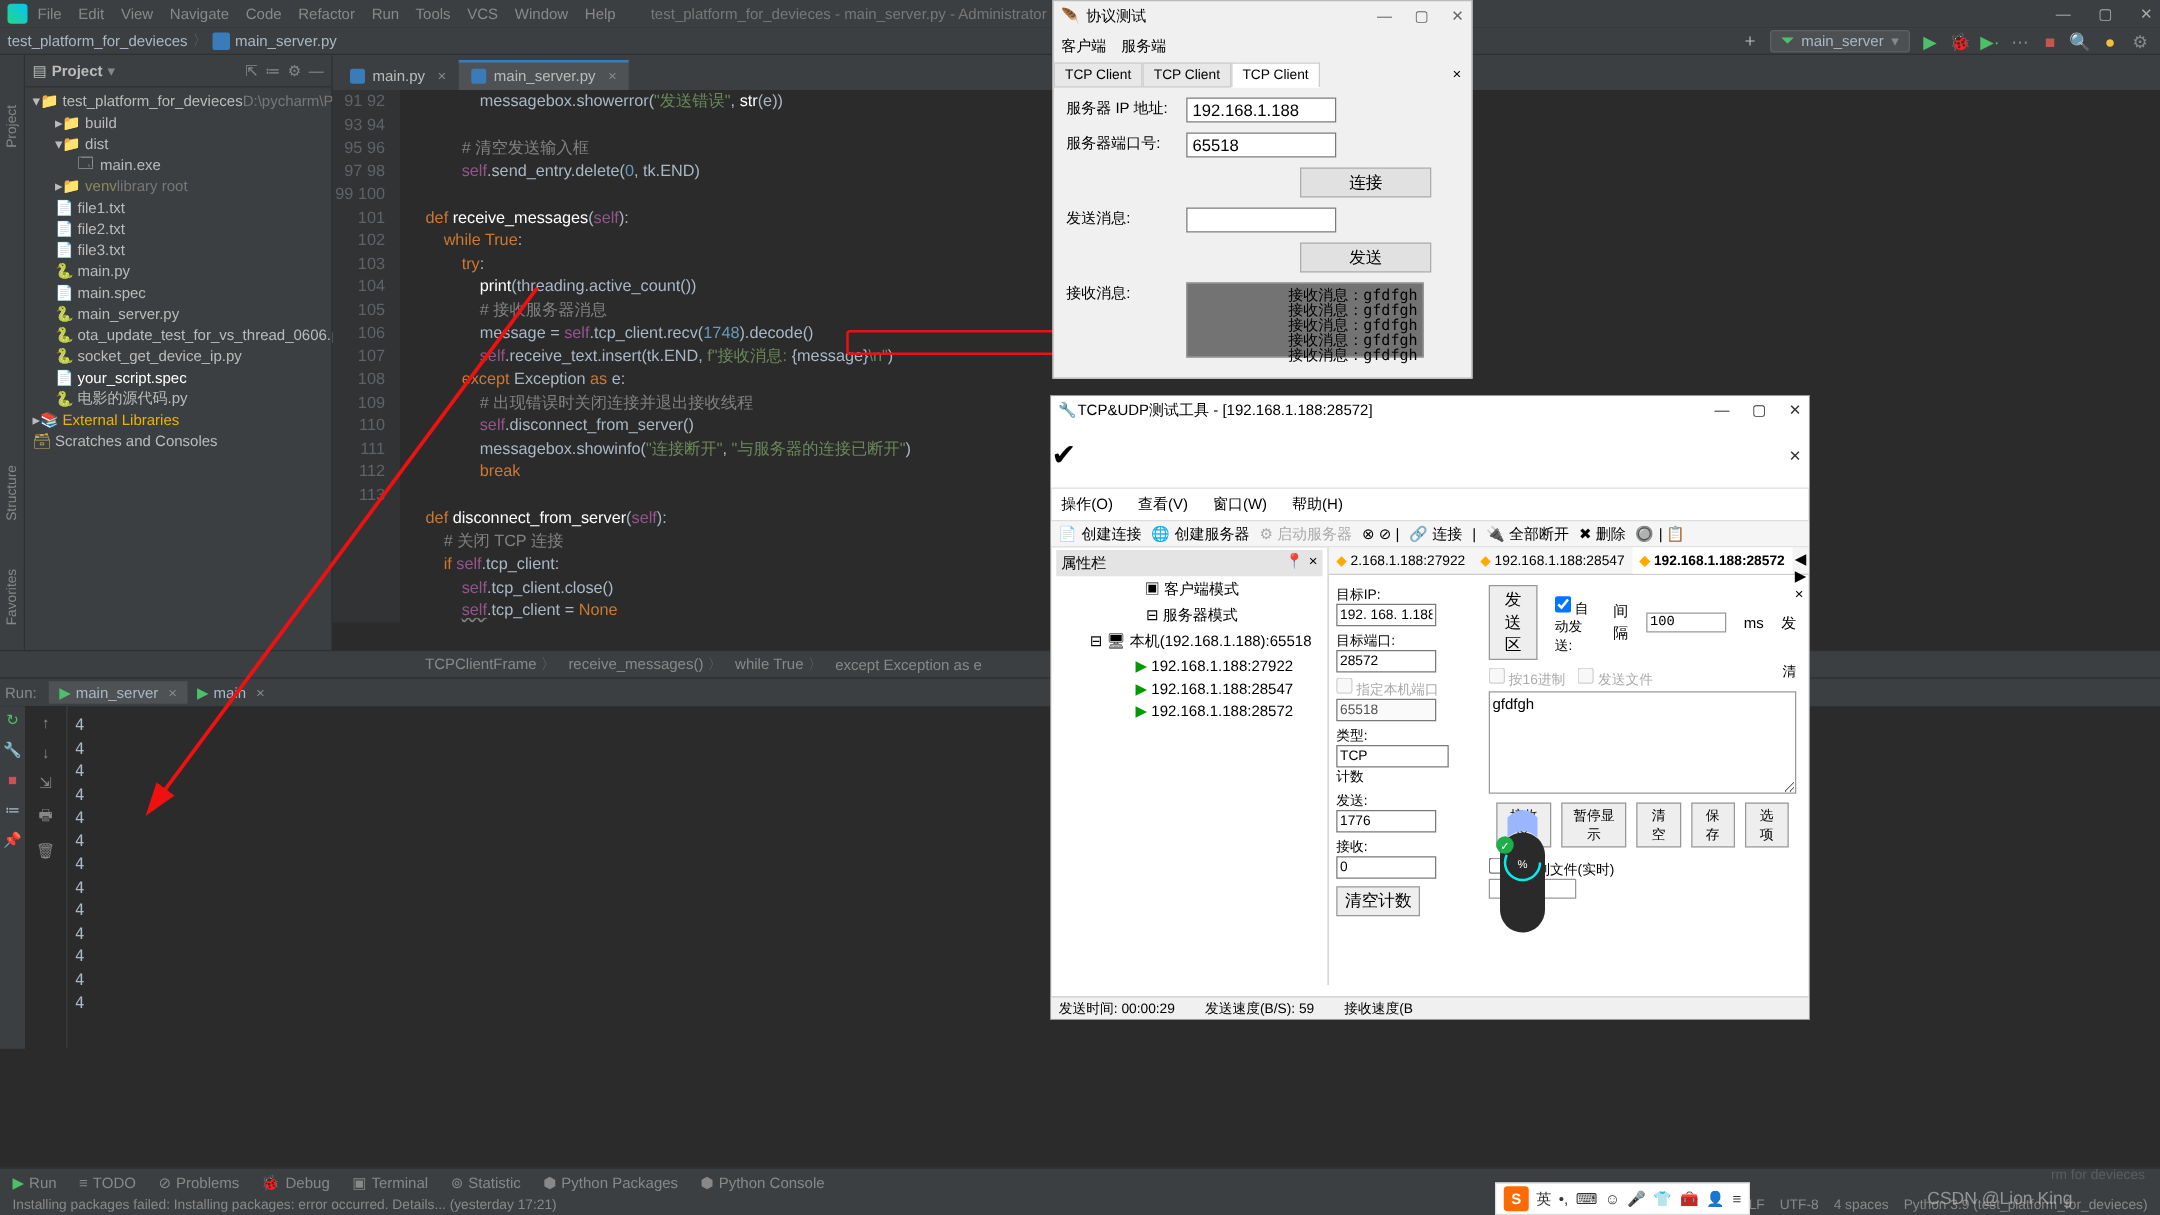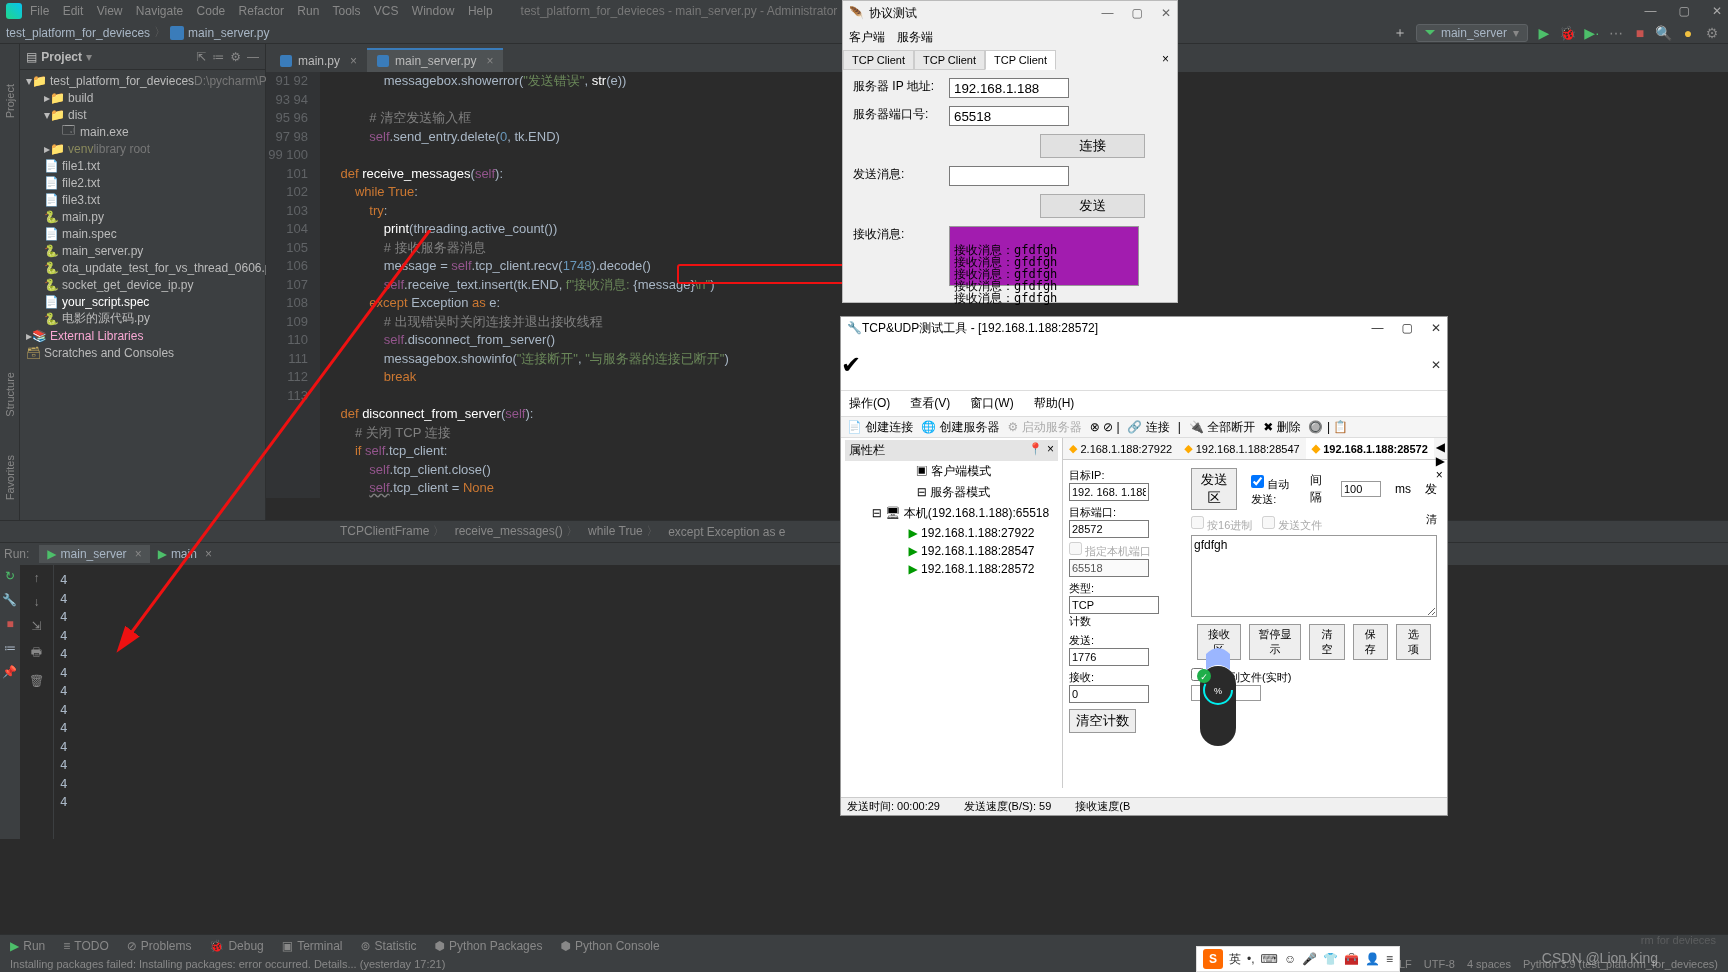--- a/index.html
+++ b/index.html
@@ -66,21 +66,21 @@
 .ext-win .tb .wbtns { margin-left:auto; display:flex; gap:18px; color:#666; }
 .ext-win .tabsw { display:flex; padding:4px 6px; gap:12px; }
 .ext-win .sub-tabs { display:flex; }
 .ext-win .sub-tabs .st-tab { padding:3px 8px; border:1px solid #ccc; background:#e8e8e8; font-size:11px; }
 .ext-win .sub-tabs .st-tab.act { background:#fff; border-bottom:1px solid #fff; }
 .ext-win .frm { padding:8px 10px; }
 .ext-win .frow { display:flex; align-items:flex-start; margin-bottom:8px; }
 .ext-win .frow label { width:96px; text-align:left; }
 .ext-win .frow input[type=text] { border:1px solid #7a7a7a; height:20px; padding:0 4px; width:120px; }
 .ext-win .btn { border:1px solid #adadad; background:#e1e1e1; padding:2px 38px; margin-left:auto; margin-right:22px; }
-.ext-win .msgbox { background:#a21caf; border:1px solid #999; width:190px; height:60px; padding:17px 4px; font-family:SimSun,monospace; font-size:12px; line-height:12px; white-space:pre; }
+.ext-win .msgbox { background:#737373; border:1px solid #999; width:190px; height:60px; padding:3px 4px; font-family:SimSun,monospace; font-size:12px; line-height:12px; white-space:pre;text-align:right; }
 
 .tcpudp { position:absolute; top:316px; left:840px; width:608px; height:500px; background:#fff; color:#000; border:1px solid #999; font-size:12px; }
 .tcpudp .tb { height:22px; background:#fff; display:flex; align-items:center; padding:0 6px; }
 .tcpudp .tb .wbtns { margin-left:auto; display:flex; gap:18px; color:#333; }
 .tcpudp .mnu { padding:4px 8px; display:flex; gap:20px; }
 .tcpudp .tlb { height:22px; background:#f5f5f5; display:flex; align-items:center; padding:0 6px; gap:8px; border-top:1px solid #ddd; border-bottom:1px solid #ddd; }
 .tcpudp .body { display:flex; height:350px; }
 .tcpudp .ltree { width:232px; border-right:1px solid #ccc; padding:2px 4px; }
 .tcpudp .ltree .hdr { background:#e4e4e4; padding:2px 4px; display:flex; justify-content:space-between; }
 .tcpudp .ltree .nd { padding:2px 0 2px 14px;text-align:center; }
@@ -219,21 +219,21 @@
           <span style="color:#bbb">socket_get_device_ip.py</span>
         </div>
         <div class="row" style="padding-left: 24px;">  
           <span class="ico" style="color:#888">📄</span>
           <span style="color:#ffffff">your_script.spec</span>
         </div>
         <div class="row" style="padding-left: 24px;">  
           <span class="ico" style="color:#bbb">🐍</span>
           <span style="color:#bbb">电影的源代码.py</span>
         </div>
-        <div class="row" style="padding-left: 6px;">▸ <span class="ico" style="color:#c2a85f">📚</span><span style="color:#f9a8d4">External Libraries</span></div>
+        <div class="row" style="padding-left: 6px;">▸ <span class="ico" style="color:#c2a85f">📚</span><span style="color:#eab308">External Libraries</span></div>
         <div class="row" style="padding-left: 6px;">  
           <span class="ico" style="color:#c2a85f">🗃</span>
           <span style="color:#bbb">Scratches and Consoles</span>
         </div>
       </div>
   </div>
 
   <div class="editor">
     <div class="etabs">
       <div class="tab">
@@ -500,21 +500,21 @@
           <input type="text" value="1776" style="">
           <label>接收:</label>
           <input type="text" value="0" style="">
           <button style="margin-top:6px;border:1px solid #999;background:#eee;padding:2px 6px">清空计数</button>
         </div>
         <div class="sendarea">
           <div style="display:flex;gap:14px;align-items:center">
             <button style="border:1px solid #999;background:#eee;padding:2px 8px">发送区</button>
             <label><input type="checkbox" checked="" style=""> <span>自动发送:</span></label>
             <span>间隔</span>
-            <input type="text" style="width: 40px; height: 16px; border: 1px solid rgb(153, 153, 153);" value="100">
+            <input type="text" style="width: 64px; height: 16px; border: 1px solid rgb(153, 153, 153); font-family: Liberation Mono, monospace;" value="100">
             <span>ms</span>
             <span style="margin-left:auto">发</span>
           </div>
           <div style="display:flex;gap:10px;color:#aaa;font-size:11px;margin:2px 0">
             <label><input type="checkbox" disabled="" style=""> <span>按16进制</span></label>
             <label><input type="checkbox" disabled="" style=""> <span>发送文件</span></label>
             <span style="margin-left:auto;color:#000">清</span>
           </div>
           <textarea style="">gfdfgh</textarea>
           <div class="btnrow">

